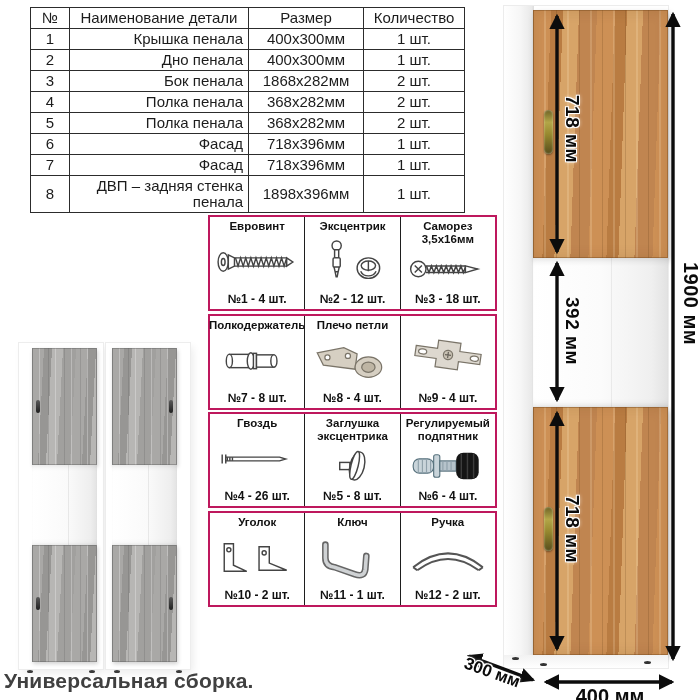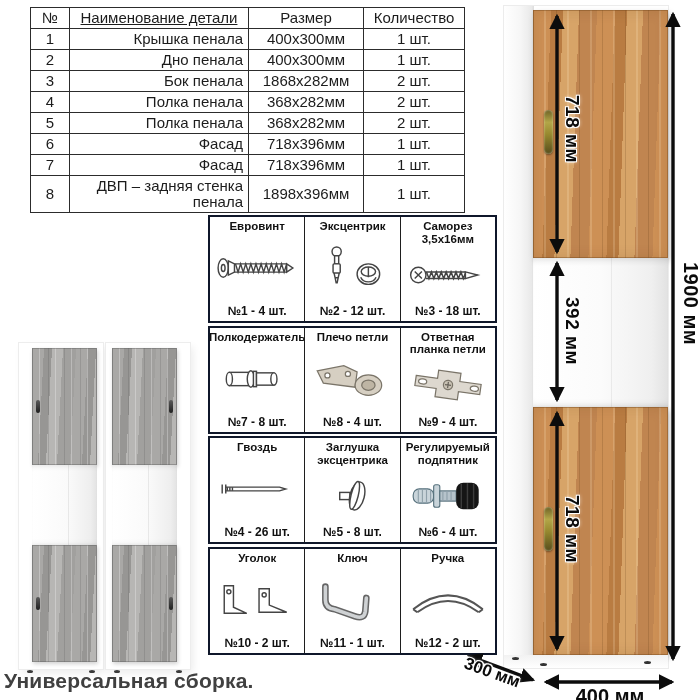--- a/index.html
+++ b/index.html
@@ -4,26 +4,26 @@
 <style>
   html,body{margin:0;padding:0;background:#fff;}
   #sheet{position:relative;width:700px;height:700px;background:#fff;overflow:hidden;
          font-family:"Liberation Sans","DejaVu Sans",sans-serif;color:#1c1c1c;}
 
   
   .parts{position:absolute;left:30px;top:7px;border-collapse:collapse;font-size:15px;}
   .parts th,.parts td{border:1.6px solid #2c2c2c;padding:0 5px;height:20px;line-height:1.05;font-weight:normal;}
   .parts .c{text-align:center;}
   .parts .n{text-align:right;}
-  .parts .w-num{width:28px;} .parts .w-name{width:168px;text-decoration:underline;} .parts .w-size{width:104px;} .parts .w-qty{width:90px;}
+  .parts .w-num{width:28px;} .parts .w-name{width:168px;} .parts .w-size{width:104px;} .parts .w-qty{width:90px;}
   .parts tr.tall td{height:36px;}
 
   
   .hw{position:absolute;left:208px;top:215px;width:289px;}
-  .hw-row{display:flex;border:2px solid #0f172a;background:#fff;height:108px;box-sizing:border-box;margin-top:2.5px;}
+  .hw-row{display:flex;border:2px solid #be185d;background:#fff;height:96px;box-sizing:border-box;margin-top:2.5px;}
   .hw-row:first-child{margin-top:0;}
   .hw-cell{flex:1;border-left:1.7px solid #1e1e1e;display:flex;flex-direction:column;align-items:center;
            padding:3px 2px 3px;box-sizing:border-box;min-width:0;}
   .hw-cell:first-child{border-left:none;}
   .hw-title{font-weight:bold;font-size:11.5px;text-align:center;line-height:1.12;color:#111;}
   .hw-art{flex:1;display:flex;align-items:center;justify-content:center;width:100%;}
   .hw-art svg{display:block;}
   .hw-count{font-weight:bold;font-size:12px;color:#111;}
   .ik{stroke:#444;stroke-width:1.4;fill:#fff;}
   .ikl{stroke:#444;stroke-width:1.4;fill:none;}
@@ -213,21 +213,20 @@
               <ellipse cx="58" cy="27" rx="13" ry="10"></ellipse>
               <ellipse cx="58" cy="27" rx="6.5" ry="5" fill="#beb5a4"></ellipse>
               <circle cx="18" cy="17.5" r="2.5" fill="#fff"></circle>
               <circle cx="38" cy="16" r="2.5" fill="#fff"></circle>
             </g>
           </svg>
         </div>
         <div class="hw-count">№8 - 4 шт.</div>
       </div>
       <div class="hw-cell">
-        <div class="hw-title">Ответная планка петли</div>
         <div class="hw-art">
           <svg width="86" height="44" viewBox="0 0 84 42">
             <g stroke="#7a7468" stroke-width="1.2" fill="#ddd8cf" transform="rotate(8 42 21)">
               <path d="M10 16 h21 v-8 h22 v8 h21 v10 h-21 v8 h-22 v-8 h-21 z"></path>
               <ellipse cx="17" cy="21" rx="4" ry="2.5" fill="#fff"></ellipse>
               <ellipse cx="68" cy="21" rx="4" ry="2.5" fill="#fff"></ellipse>
               <circle cx="42" cy="21" r="4.5" fill="#c9c2b4"></circle>
               <path d="M39 21 h6 M42 18 v6" stroke="#6a655c"></path>
             </g>
           </svg>

